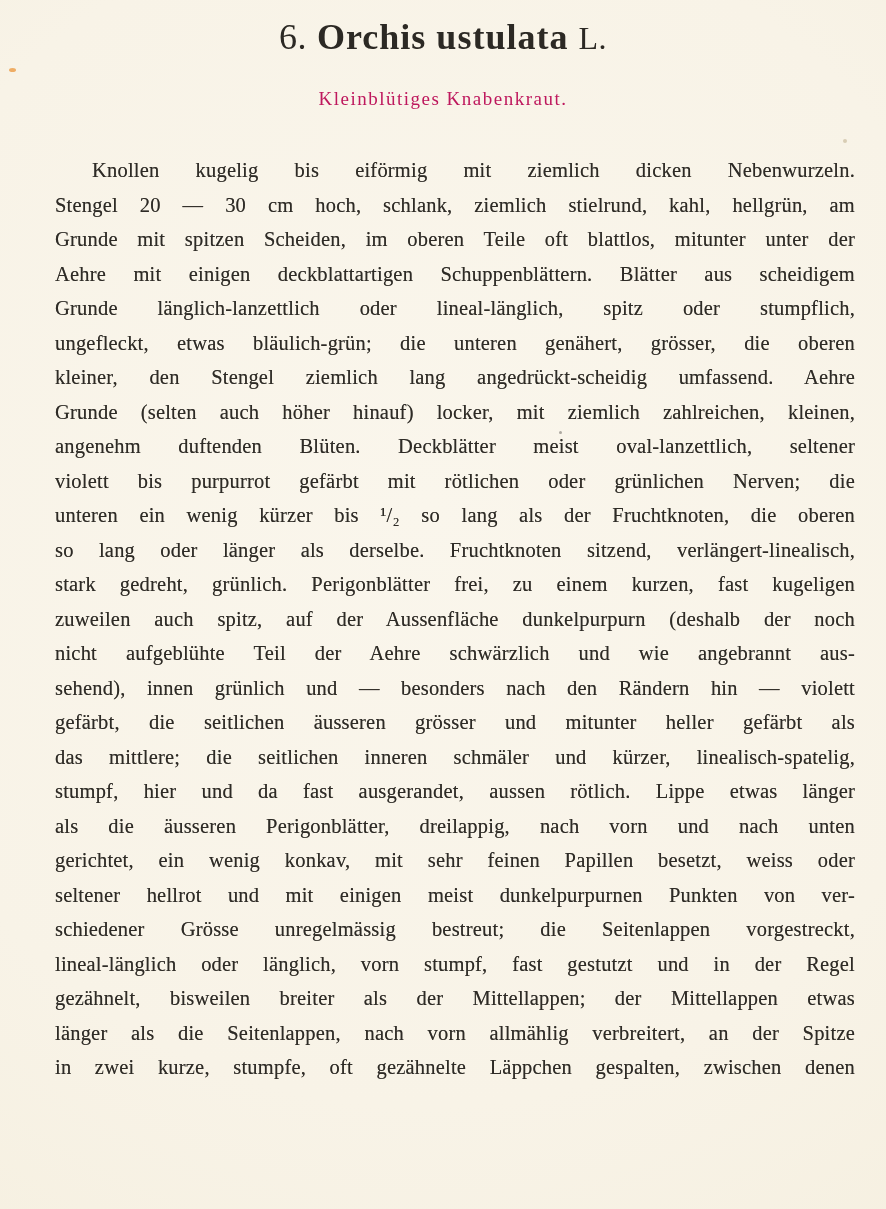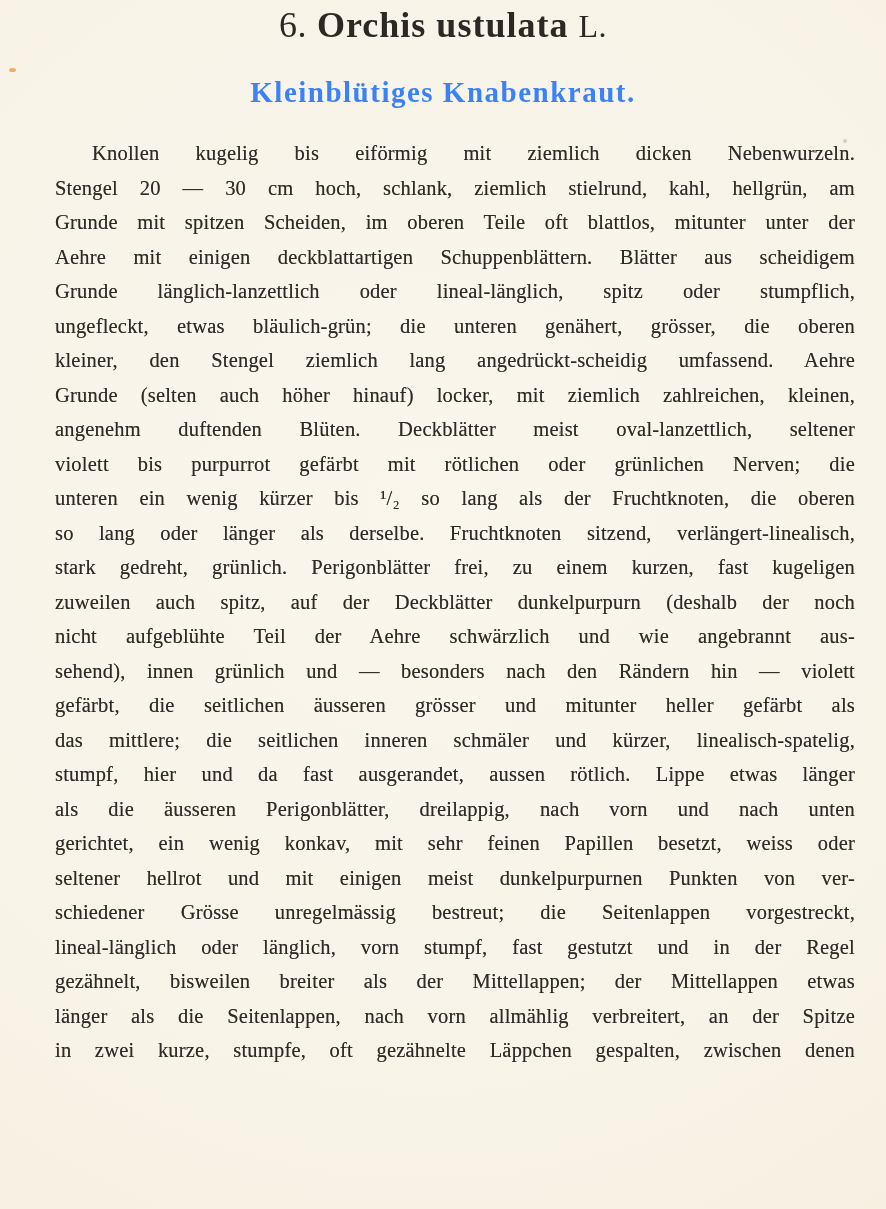--- a/index.html
+++ b/index.html
@@ -13,43 +13,43 @@
     background:
       radial-gradient(ellipse 120% 90% at 48% 42%, #faf6ec 0%, #f8f3e7 55%, #f5efdf 88%, #f3ecd9 100%);
   }
   .page {
     position: relative;
     width: 886px;
     height: 1209px;
   }
   .title {
     margin: 0;
-    padding-top: 4px;
+    padding-top: 16px;
     text-align: center;
     font-size: 36px;
     font-weight: normal;
     letter-spacing: 0.5px;
     color: #2c2924;
   }
   .title .species-number { margin-right: 10px; }
   .title .species-name  { font-weight: bold; margin-right: 10px; letter-spacing: 1px; }
   .title .species-author { font-size: 32px; }
   .subtitle {
     margin: 0;
     padding-top: 30px;
     text-align: center;
-    font-size: 29px;
-    font-weight: bold;
+    font-size: 19px;
+    font-weight: normal;
     letter-spacing: 1.5px;
-    color: #3b82f6;
+    color: #be185d;
   }
   .body-text {
     position: absolute;
     left: 55px;
-    top: 136px;
+    top: 153px;
     width: 800px;
   }
   .line {
     height: 34.5px;
     line-height: 34.5px;
     font-size: 20.5px;
     text-align: justify;
     text-align-last: justify;
     white-space: nowrap;
     letter-spacing: 0.2px;
@@ -84,21 +84,21 @@
     <div class="line">Aehre mit einigen deckblattartigen Schuppenblättern. Blätter aus scheidigem</div>
     <div class="line">Grunde länglich-lanzettlich oder lineal-länglich, spitz oder stumpflich,</div>
     <div class="line">ungefleckt, etwas bläulich-grün; die unteren genähert, grösser, die oberen</div>
     <div class="line">kleiner, den Stengel ziemlich lang angedrückt-scheidig umfassend. Aehre</div>
     <div class="line">Grunde (selten auch höher hinauf) locker, mit ziemlich zahlreichen, kleinen,</div>
     <div class="line">angenehm duftenden Blüten. Deckblätter meist oval-lanzettlich, seltener</div>
     <div class="line">violett bis purpurrot gefärbt mit rötlichen oder grünlichen Nerven; die</div>
     <div class="line">unteren ein wenig kürzer bis ¹/₂ so lang als der Fruchtknoten, die oberen</div>
     <div class="line">so lang oder länger als derselbe. Fruchtknoten sitzend, verlängert-linealisch,</div>
     <div class="line">stark gedreht, grünlich. Perigonblätter frei, zu einem kurzen, fast kugeligen</div>
-    <div class="line">zuweilen auch spitz, auf der Deckblätter dunkelpurpurn (deshalb der noch</div>
+    <div class="line">zuweilen auch spitz, auf der Aussenfläche dunkelpurpurn (deshalb der noch</div>
     <div class="line">nicht aufgeblühte Teil der Aehre schwärzlich und wie angebrannt aus-</div>
     <div class="line">sehend), innen grünlich und — besonders nach den Rändern hin — violett</div>
     <div class="line">gefärbt, die seitlichen äusseren grösser und mitunter heller gefärbt als</div>
     <div class="line">das mittlere; die seitlichen inneren schmäler und kürzer, linealisch-spatelig,</div>
     <div class="line">stumpf, hier und da fast ausgerandet, aussen rötlich. Lippe etwas länger</div>
     <div class="line">als die äusseren Perigonblätter, dreilappig, nach vorn und nach unten</div>
     <div class="line">gerichtet, ein wenig konkav, mit sehr feinen Papillen besetzt, weiss oder</div>
     <div class="line">seltener hellrot und mit einigen meist dunkelpurpurnen Punkten von ver-</div>
     <div class="line">schiedener Grösse unregelmässig bestreut; die Seitenlappen vorgestreckt,</div>
     <div class="line">lineal-länglich oder länglich, vorn stumpf, fast gestutzt und in der Regel</div>

